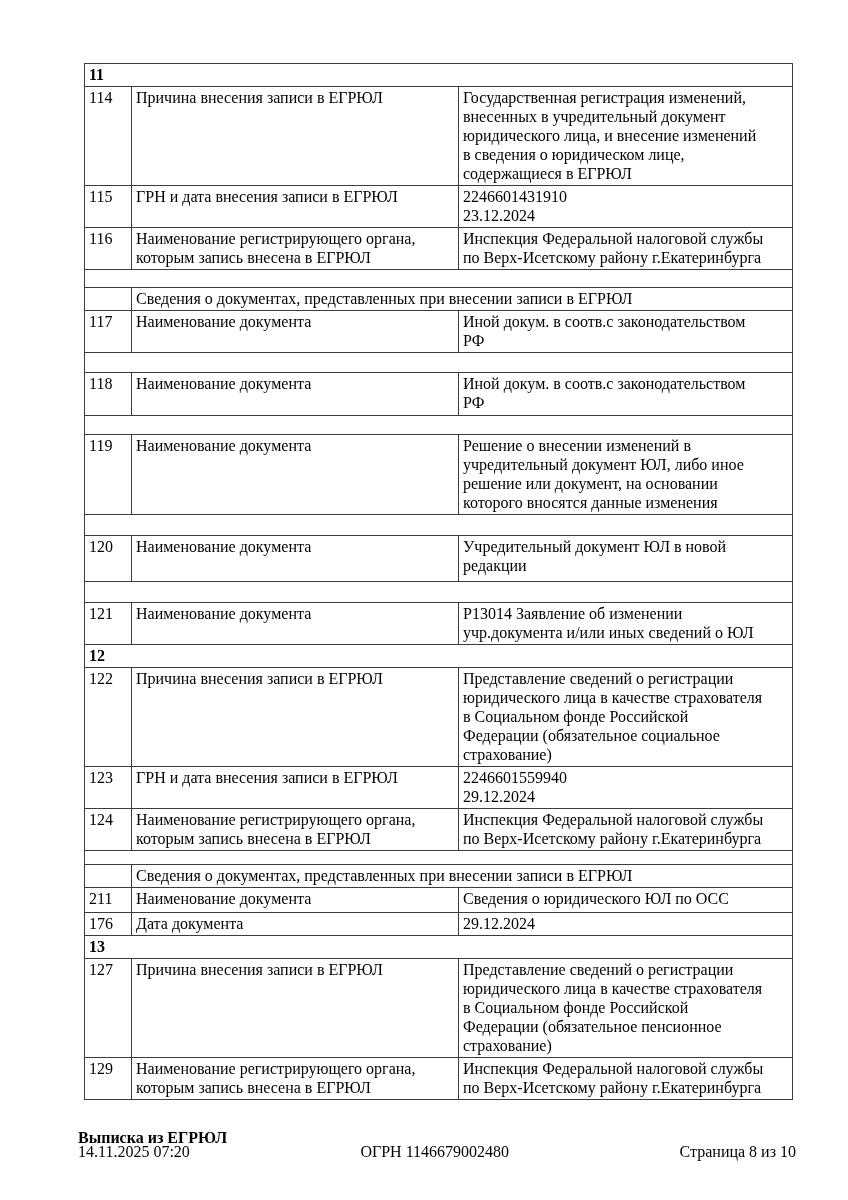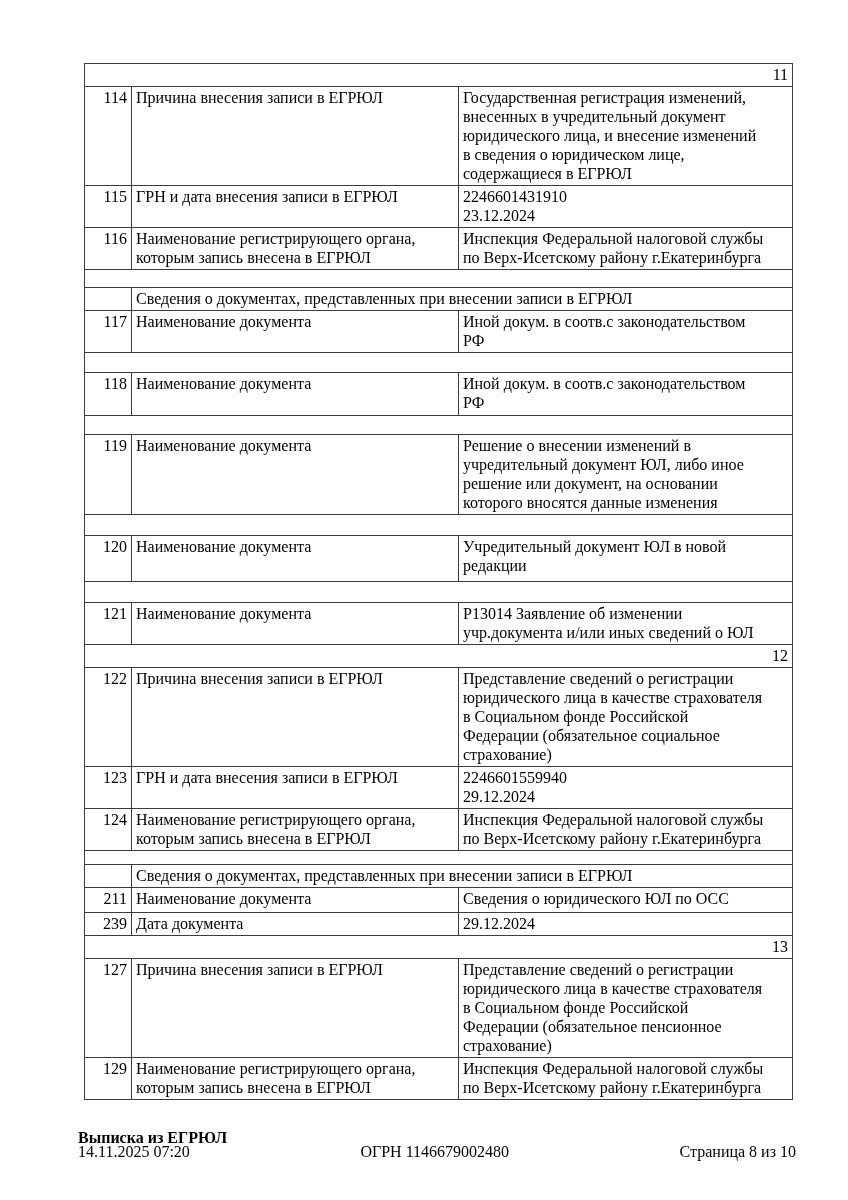--- a/index.html
+++ b/index.html
@@ -40,26 +40,26 @@
   .c-value { width: 334px; }
   table.egrul td {
     border: 1px solid var(--border-color);
     vertical-align: top;
     font-size: 16px;
     line-height: 19px;
     padding: 1px 4px 2px 4px;
     overflow: hidden;
   }
   td.num {
-    text-align: right;
+    text-align: left;
     padding: 1px 2px;
   }
   td.section {
-    text-align: right;
-    font-weight: normal;
+    text-align: left;
+    font-weight: bold;
     padding: 1px 2px;
   }
   td.spacer {
     padding: 0;
   }
   td.subheader {
     padding: 1px 4px 1px 4px;
   }
   td.label, td.value {
     white-space: pre-line;
@@ -200,21 +200,21 @@
         <tr style="height: 19px;">
           <td class="num"></td>
           <td class="subheader" colspan="2">Сведения о документах, представленных при внесении записи в ЕГРЮЛ</td>
         </tr>
         <tr style="height: 25px;">
           <td class="num">211</td>
           <td class="label">Наименование документа</td>
           <td class="value">Сведения о юридического ЮЛ по ОСС</td>
         </tr>
         <tr style="height: 23px;">
-          <td class="num">239</td>
+          <td class="num">176</td>
           <td class="label">Дата документа</td>
           <td class="value">29.12.2024</td>
         </tr>
         <tr style="height: 20px;">
           <td class="section" colspan="3">13</td>
         </tr>
         <tr style="height: 92px;">
           <td class="num">127</td>
           <td class="label">Причина внесения записи в ЕГРЮЛ</td>
           <td class="value">Представление сведений о регистрации

